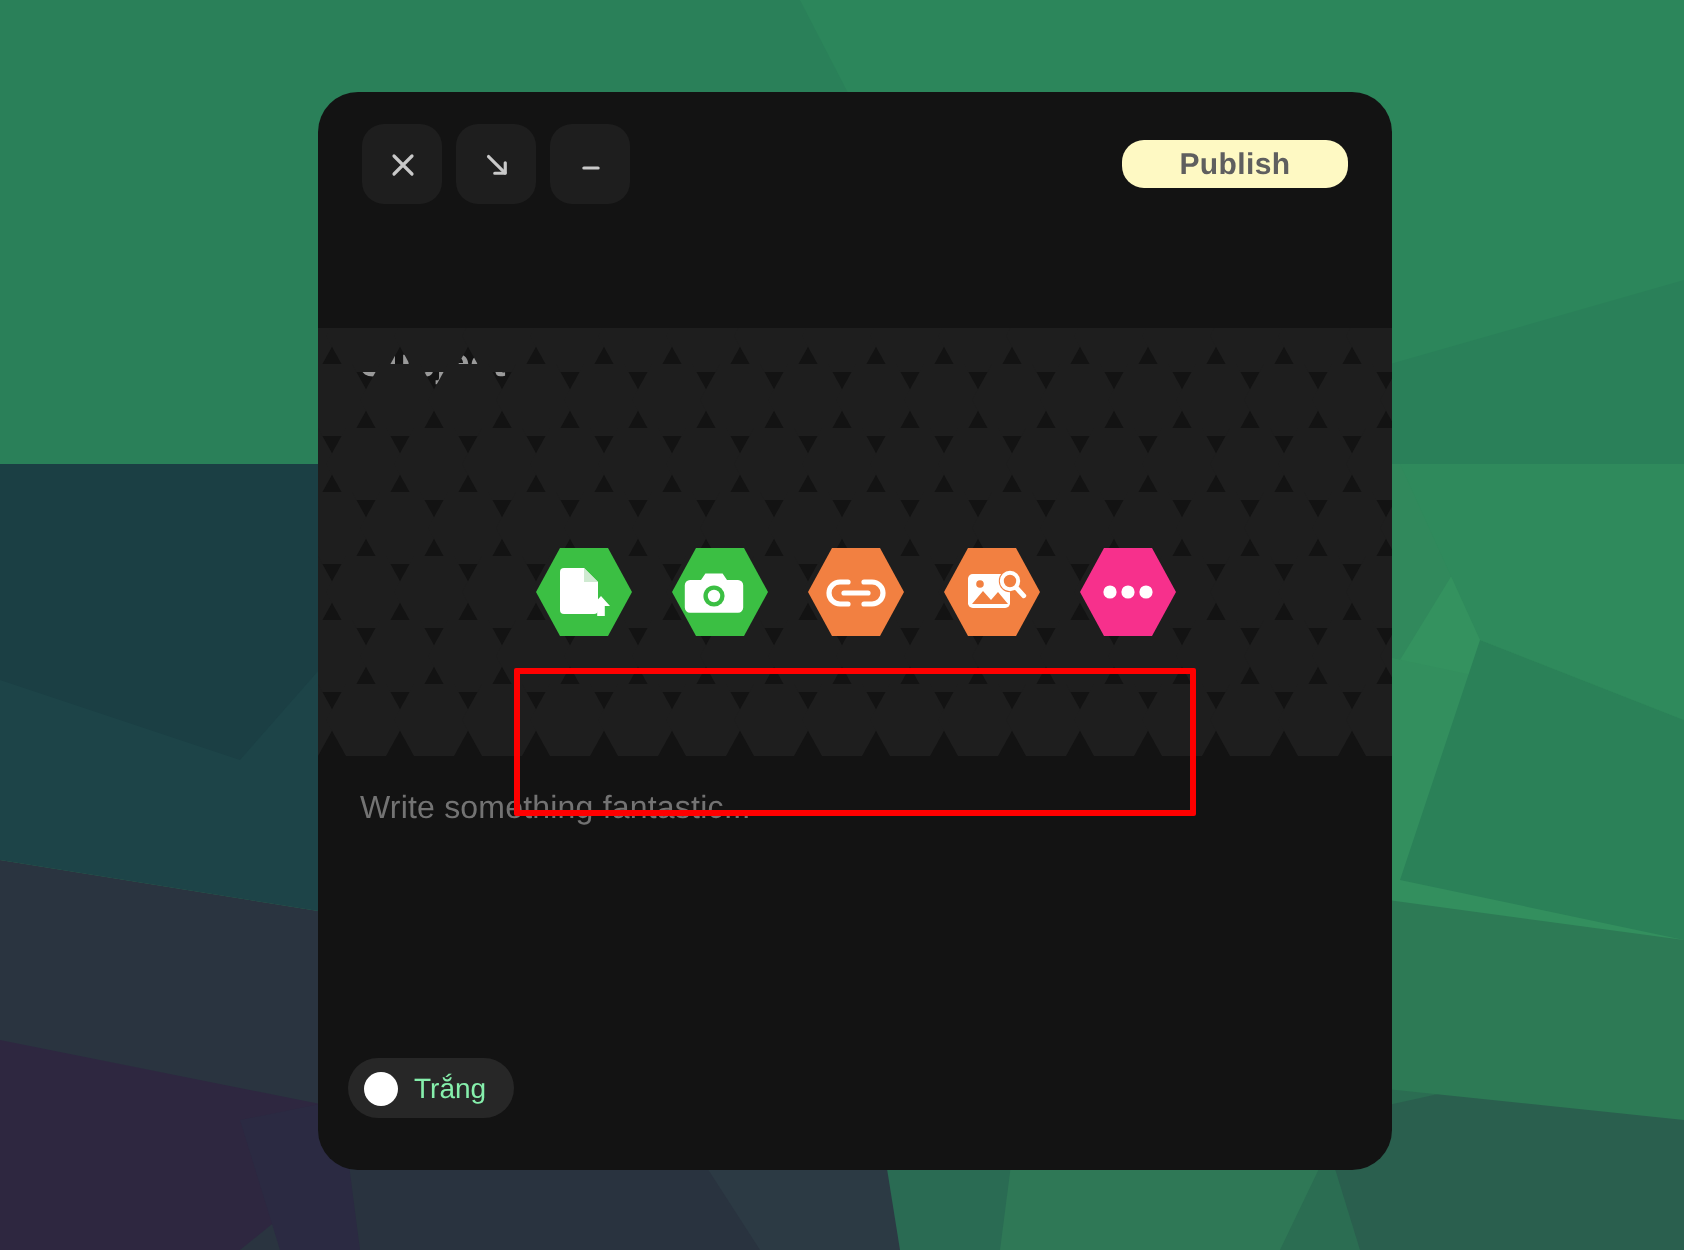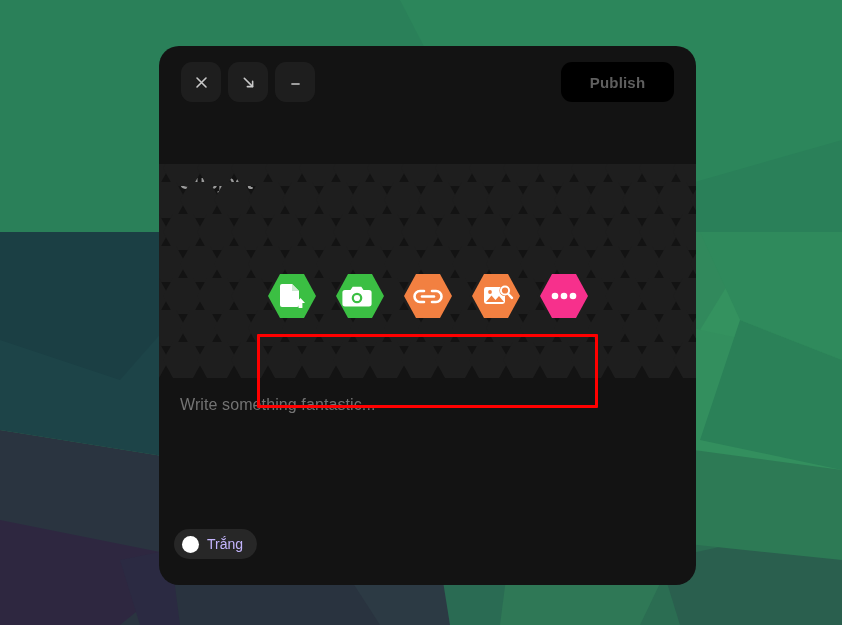--- a/index.html
+++ b/index.html
@@ -63,26 +63,26 @@
     align-items: center;
     justify-content: center;
     cursor: pointer;
     margin-right: 7px;
     padding: 0;
   }
   .win-btn svg { display: block; }
 
   .publish-btn {
     margin-left: auto;
-    height: 40px;
+    height: 24px;
     min-width: 113px;
     padding: 0 4px;
     border: none;
     border-radius: 11px;
-    background: #000000;
+    background: #fef9c3;
     color: #5f5f5f;
     font-size: 15px;
     font-weight: bold;
     font-family: "Liberation Sans", sans-serif;
     cursor: default;
     letter-spacing: .2px;
   }
 
   
   .subject {
@@ -144,21 +144,21 @@
   }
   .chip-dot {
     width: 17px;
     height: 17px;
     border-radius: 50%;
     background: #ffffff;
     flex: 0 0 auto;
   }
   .chip-label {
     font-size: 14px;
-    color: #c4b5fd;
+    color: #86efac;
     font-family: "Liberation Sans", sans-serif;
     white-space: nowrap;
   }
 </style>
 </head>
 <body>
 
 <div id="desktop">
 
   <svg id="wallpaper" viewBox="0 0 842 625" preserveAspectRatio="none" aria-hidden="true">

